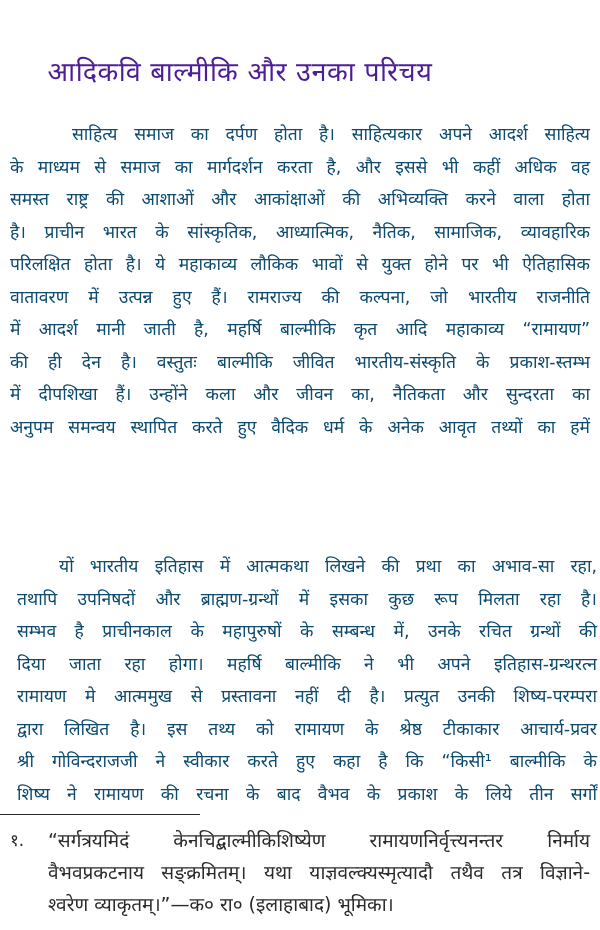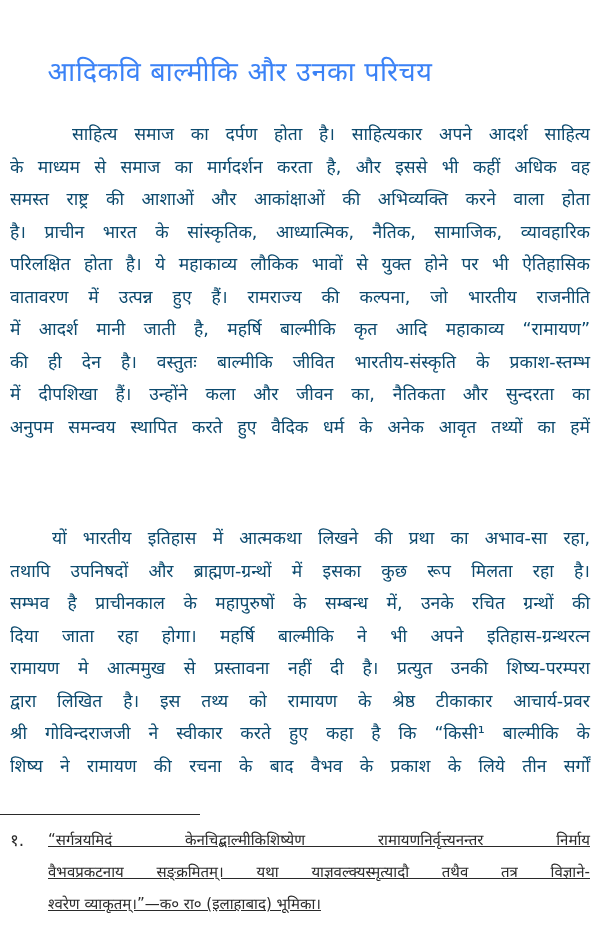--- a/index.html
+++ b/index.html
@@ -21,21 +21,21 @@
       width: 600px; height: 930px;
     }
     .title {
       position: absolute;
       top: 34px;
       left: 0;
       width: 480px;
       text-align: center;
       font-size: 27px;
       letter-spacing: 0.5px;
-      color: #3b82f6;
+      color: #4c1d95;
       font-weight: normal;
     }
     .para {
       position: absolute;
       left: 10px;
       width: 580px;
       margin: 0;
     }
     .line {
       display: block;
@@ -44,21 +44,21 @@
       font-size: 17.5px;
       white-space: nowrap;
       text-align: justify;
       text-align-last: justify;
       color: #0c4a6e;
     }
     .line.indent { padding-left: 62px; }
     .line.indent2 { padding-left: 42px; }
     .line.last { text-align-last: left; }
     #para1 { top: 118px; }
-    #para2 { top: 522px; }
+    #para2 { top: 550px; margin-left: 7px; }
     .rule {
       position: absolute;
       left: 0;
       top: 814px;
       width: 200px;
       height: 0;
       border-top: 1.5px solid #2a2a2a;
     }
     .footnote {
       position: absolute;
@@ -74,25 +74,24 @@
       width: 38px;
       flex: 0 0 38px;
       font-size: 17px;
       line-height: 32px;
     }
     .fn-body { flex: 1 1 auto; }
     .fn-line {
       display: block;
       height: 32px;
       line-height: 32px;
-      font-size: 15px;
+      font-size: 19px;
       white-space: nowrap;
       text-align: justify;
       text-align-last: justify;
-      text-decoration: underline;
     }
     .fn-line.last { text-align-last: left; }
   </style>
 </head>
 <body>
 
 <div class="page">
 
   <h1 class="title">आदिकवि बाल्मीकि और उनका परिचय</h1>
 

